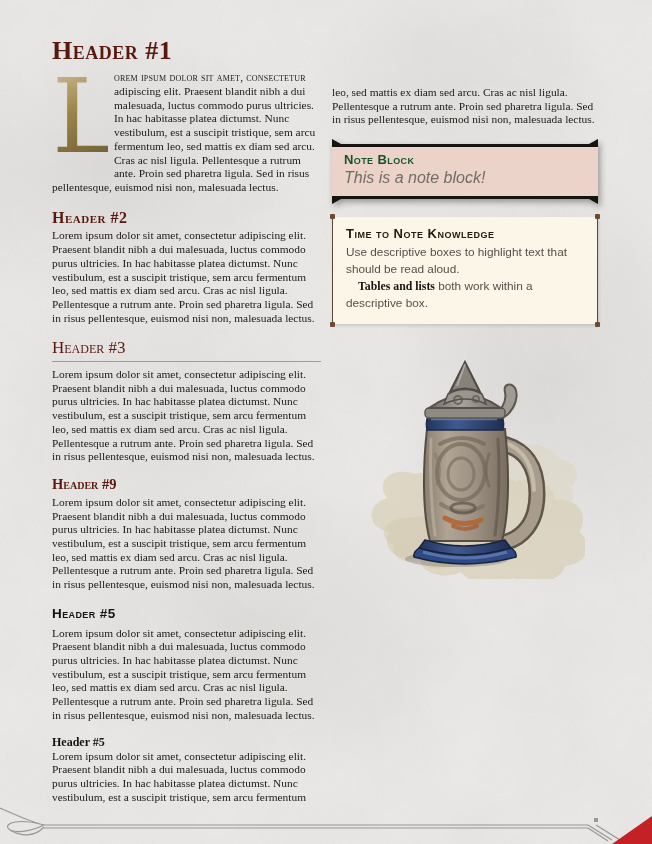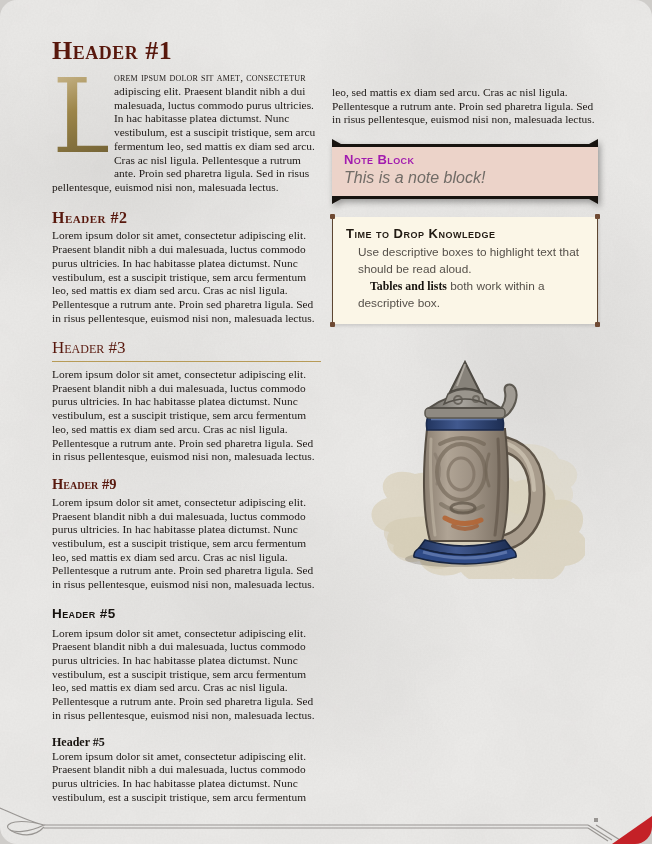--- a/index.html
+++ b/index.html
@@ -10,21 +10,20 @@
     margin: 0 auto;
     overflow: hidden;
     background:
       radial-gradient(ellipse 300px 200px at 15% 20%, rgba(160,158,155,0.18), transparent 70%),
       radial-gradient(ellipse 260px 320px at 85% 45%, rgba(150,148,146,0.16), transparent 70%),
       radial-gradient(ellipse 340px 220px at 40% 75%, rgba(158,156,152,0.15), transparent 70%),
       radial-gradient(ellipse 220px 180px at 70% 10%, rgba(165,162,158,0.14), transparent 70%),
       radial-gradient(ellipse 240px 200px at 25% 50%, rgba(152,150,147,0.12), transparent 70%),
       #edecea;
     font-family: "Liberation Serif", "DejaVu Serif", serif;
-    border-radius: 17px;
   }
   .texture { position: absolute; inset: 0; z-index: 0; pointer-events: none; }
   .col { position: absolute; top: 0; z-index: 1; }
   .col-left  { left: 52px;  width: 269px; padding-top: 37px; }
   .col-right { left: 332px; width: 266px; padding-top: 86px; }
 
   h1.doc-h1, h2.doc-h2 {
     font-family: "Liberation Serif", serif;
     font-variant: small-caps;
     font-weight: 600;
@@ -81,21 +80,21 @@
     filter: drop-shadow(2px 3px 3px rgba(0,0,0,0.35));
   }
   .note-bar { display: block; width: 100%; height: 8px; }
   .note-body {
     background: #ecd3c9;
     padding: 5px 12px 7px 12px;
   }
   .note-title {
     font-family: "Liberation Sans", sans-serif;
     font-variant: small-caps; font-weight: 700;
-    font-size: 13px; color: #a21caf; letter-spacing: 0.4px;
+    font-size: 13px; color: #14532d; letter-spacing: 0.4px;
     line-height: 1.25;
   }
   .note-text {
     font-family: "Liberation Sans", sans-serif;
     font-size: 16px; color: #716c67; line-height: 1.3; font-style: italic;
   }
 
   
   .descriptive-box {
     position: relative; margin-top: 13px;
@@ -114,21 +113,21 @@
   .dot-bl { bottom: -3px; left: -3px; }
   .dot-br { bottom: -3px; right: -3px; }
   .desc-title {
     font-family: "Liberation Sans", sans-serif;
     font-variant: small-caps; font-weight: 700;
     font-size: 13px; color: #221b13; letter-spacing: 0.5px;
     margin-bottom: 3px;
   }
   .desc-text {
     font-family: "Liberation Sans", sans-serif;
-    font-size: 11.8px; color: #55504a; line-height: 1.45; margin-left: 12px;
+    font-size: 11.8px; color: #55504a; line-height: 1.45;
   }
   .desc-text-indent { text-indent: 12px; }
   .desc-text b { color: #17130f; font-family: Liberation Serif, serif; }
 
   .illustration-wrap { margin-top: 30px; text-align: center; }
 
   .footer { position: absolute; left: 0; bottom: 0; z-index: 2; }
 </style>
 </head>
 <body>
@@ -183,21 +182,21 @@
       <svg class="note-bar" viewBox="0 0 266 8" preserveAspectRatio="none" aria-hidden="true">
         <polygon points="0,8 9,3 257,3 266,8 266,0 0,0" fill="#17130f"></polygon>
       </svg>
     </div>
 
     <div class="descriptive-box">
       <span class="corner-dot dot-tl"></span>
       <span class="corner-dot dot-tr"></span>
       <span class="corner-dot dot-bl"></span>
       <span class="corner-dot dot-br"></span>
-      <div class="desc-title">Time to Drop Knowledge</div>
+      <div class="desc-title">Time to Note Knowledge</div>
       <div class="desc-text">Use descriptive boxes to highlight text that should be read aloud.</div>
       <div class="desc-text desc-text-indent"><b>Tables and lists</b><span> both work within a descriptive box.</span></div>
     </div>
 
     <div class="illustration-wrap">
       <svg width="240" height="225" viewBox="0 0 240 225" aria-hidden="true">
         <defs>
           <linearGradient id="bodyGrad" x1="0" y1="0" x2="1" y2="0">
             <stop offset="0" stop-color="#8a7e70"></stop>
             <stop offset="0.28" stop-color="#b0a495"></stop>

